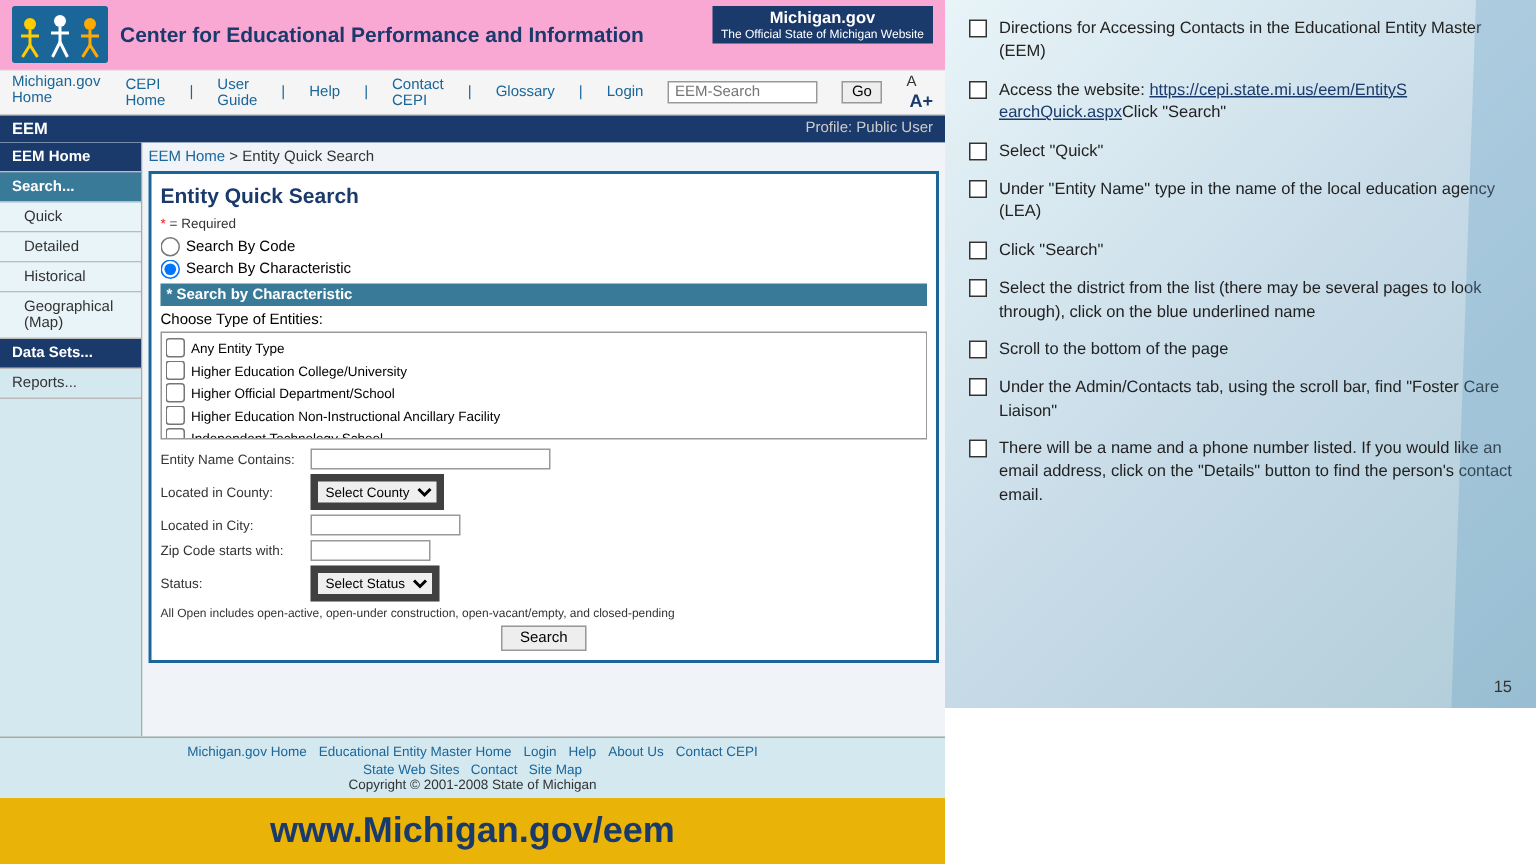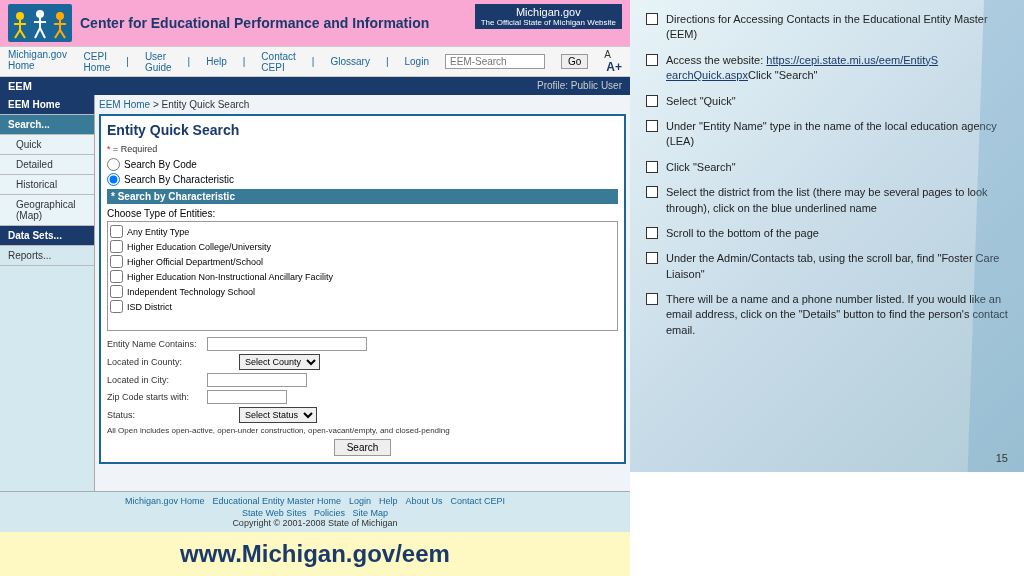--- a/index.html
+++ b/index.html
@@ -35,21 +35,21 @@
       font-weight: bold;
       color: #1a3a6b;
     }
     .mi-gov-badge {
       background: #1a3a6b;
       color: white;
       padding: 2px 6px;
       font-size: 10px;
       text-align: center;
     }
-    .mi-gov-badge .main-text { font-weight: normal; font-size: 11px; }
+    .mi-gov-badge .main-text { font-weight: bold; font-size: 11px; }
     .mi-gov-badge .sub-text { font-size: 8px; }
 
     
     .nav-bar {
       background: #f5f5f5;
       border-bottom: 1px solid #ccc;
       padding: 2px 8px;
       display: flex;
       justify-content: space-between;
       font-size: 10px;
@@ -158,34 +158,34 @@
       padding: 2px 4px;
       font-weight: bold;
       font-size: 10px;
       margin-bottom: 4px;
     }
 
     .entity-type-label { font-size: 10px; margin-bottom: 2px; }
     .entity-list {
       border: 1px solid #999;
       background: white;
-      height: 110px;
+      height: 72px;
       overflow-y: scroll;
       padding: 2px;
       font-size: 9px;
     }
     .entity-list-item { display: flex; align-items: center; gap: 4px; padding: 1px 0; }
     .entity-list-item input[type="checkbox"] { margin: 0; }
 
     .form-fields { margin-top: 6px; }
     .form-row { display: flex; align-items: center; margin-bottom: 3px; font-size: 9px; }
     .form-label { width: 100px; color: #333; }
     .form-input { border: 1px solid #999; padding: 1px 3px; font-size: 9px; }
     .form-input-text { width: 160px; }
-    .form-select { font-size: 9px; padding: 1px; border: 1px solid #404040; margin-left: 32px; }
+    .form-select { font-size: 9px; padding: 1px; border: 5px solid #404040; }
 
     .form-note { font-size: 8px; color: #333; margin-top: 2px; margin-bottom: 4px; }
     .search-btn {
       background: #eee;
       border: 1px solid #999;
       padding: 2px 12px;
       font-size: 10px;
       cursor: pointer;
       display: block;
       margin: 0 auto;
@@ -198,21 +198,21 @@
       padding: 4px 8px;
       font-size: 9px;
       text-align: center;
       color: #333;
     }
     .site-footer a { color: #1a6699; text-decoration: none; }
     .footer-links { display: flex; justify-content: center; gap: 8px; margin-bottom: 2px; }
 
     
     .bottom-url {
-      background: #fef9c3;
+      background: #eab308;
       padding: 8px;
       text-align: center;
       font-size: 24px;
       font-weight: bold;
       color: #1a3a6b;
     }
 
     
     .right-panel {
       width: 394px;
@@ -436,21 +436,21 @@
     <div class="footer-links">
       <a href="#">Michigan.gov Home</a>
       <a href="#">Educational Entity Master Home</a>
       <a href="#">Login</a>
       <a href="#">Help</a>
       <a href="#">About Us</a>
       <a href="#">Contact CEPI</a>
     </div>
     <div>
       <a href="#">State Web Sites</a> &nbsp;
-      <a href="#">Policies</a> &nbsp;
+      <a href="#">Contact</a> &nbsp;
       <a href="#">Site Map</a>
     </div>
     <div>Copyright © 2001-2008 State of Michigan</div>
   </div>
 
   <div class="bottom-url">
     <span>www.Michigan.gov/eem</span>
   </div>
 
 </div>

